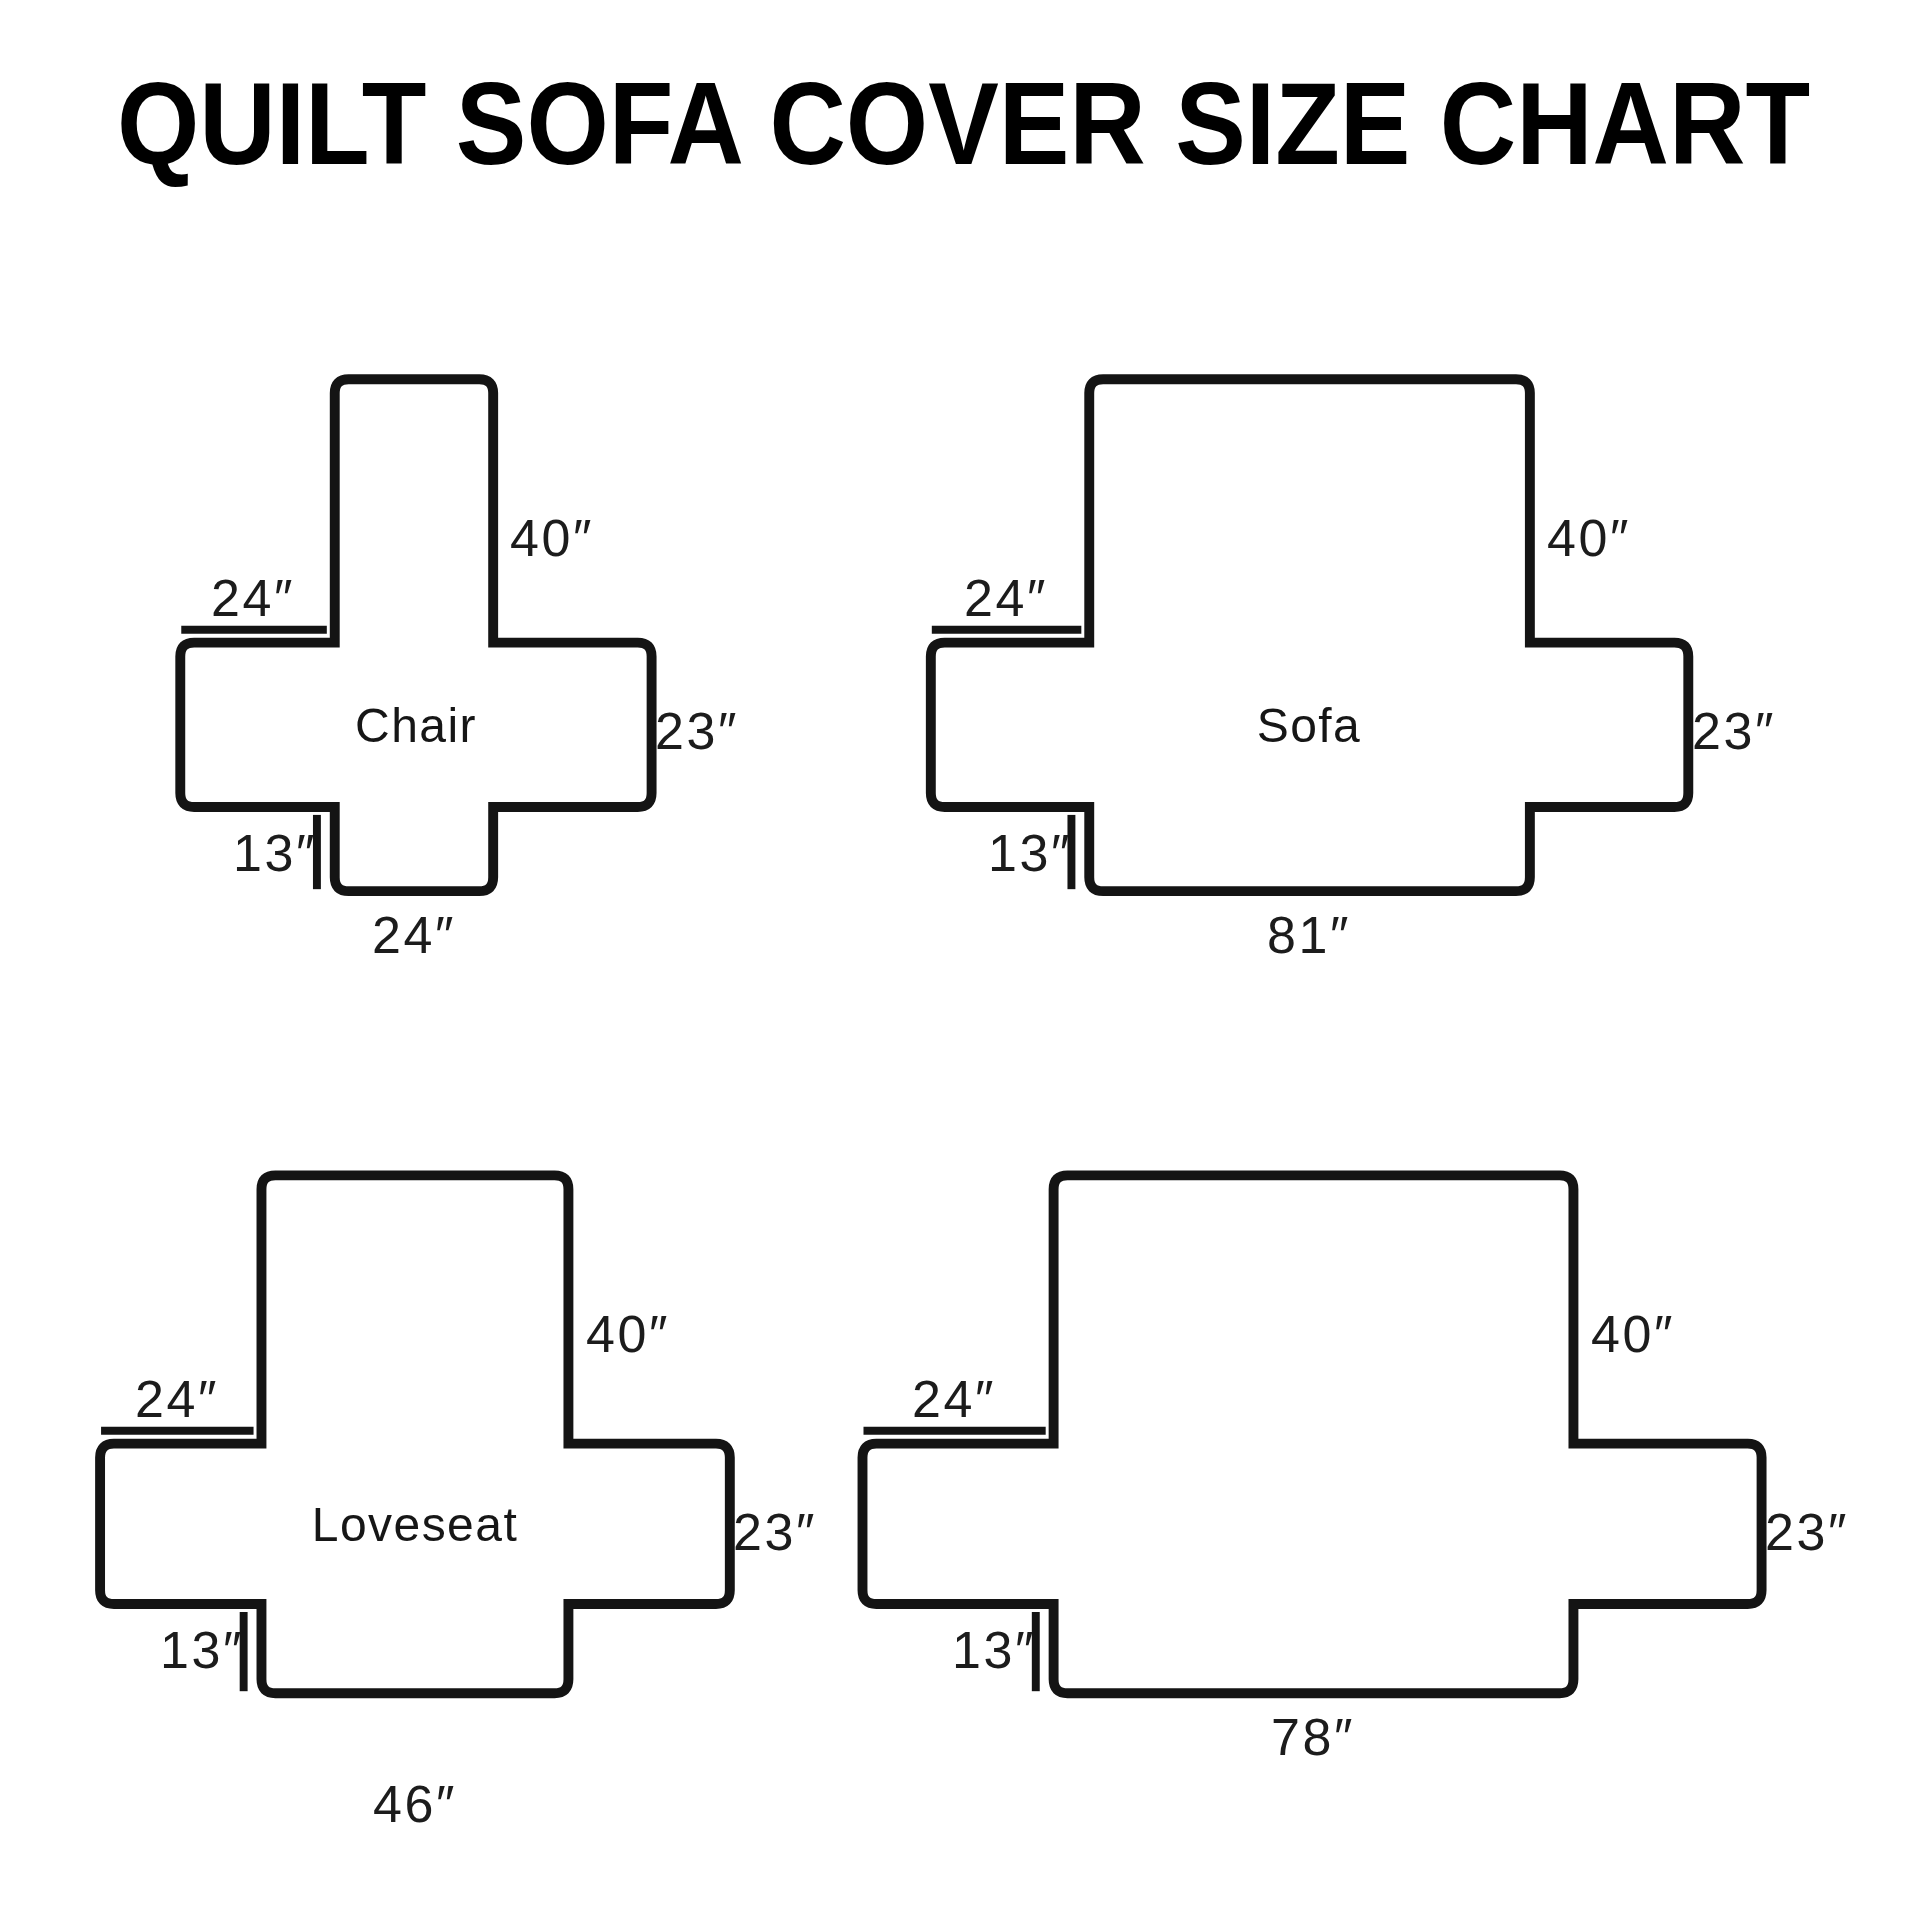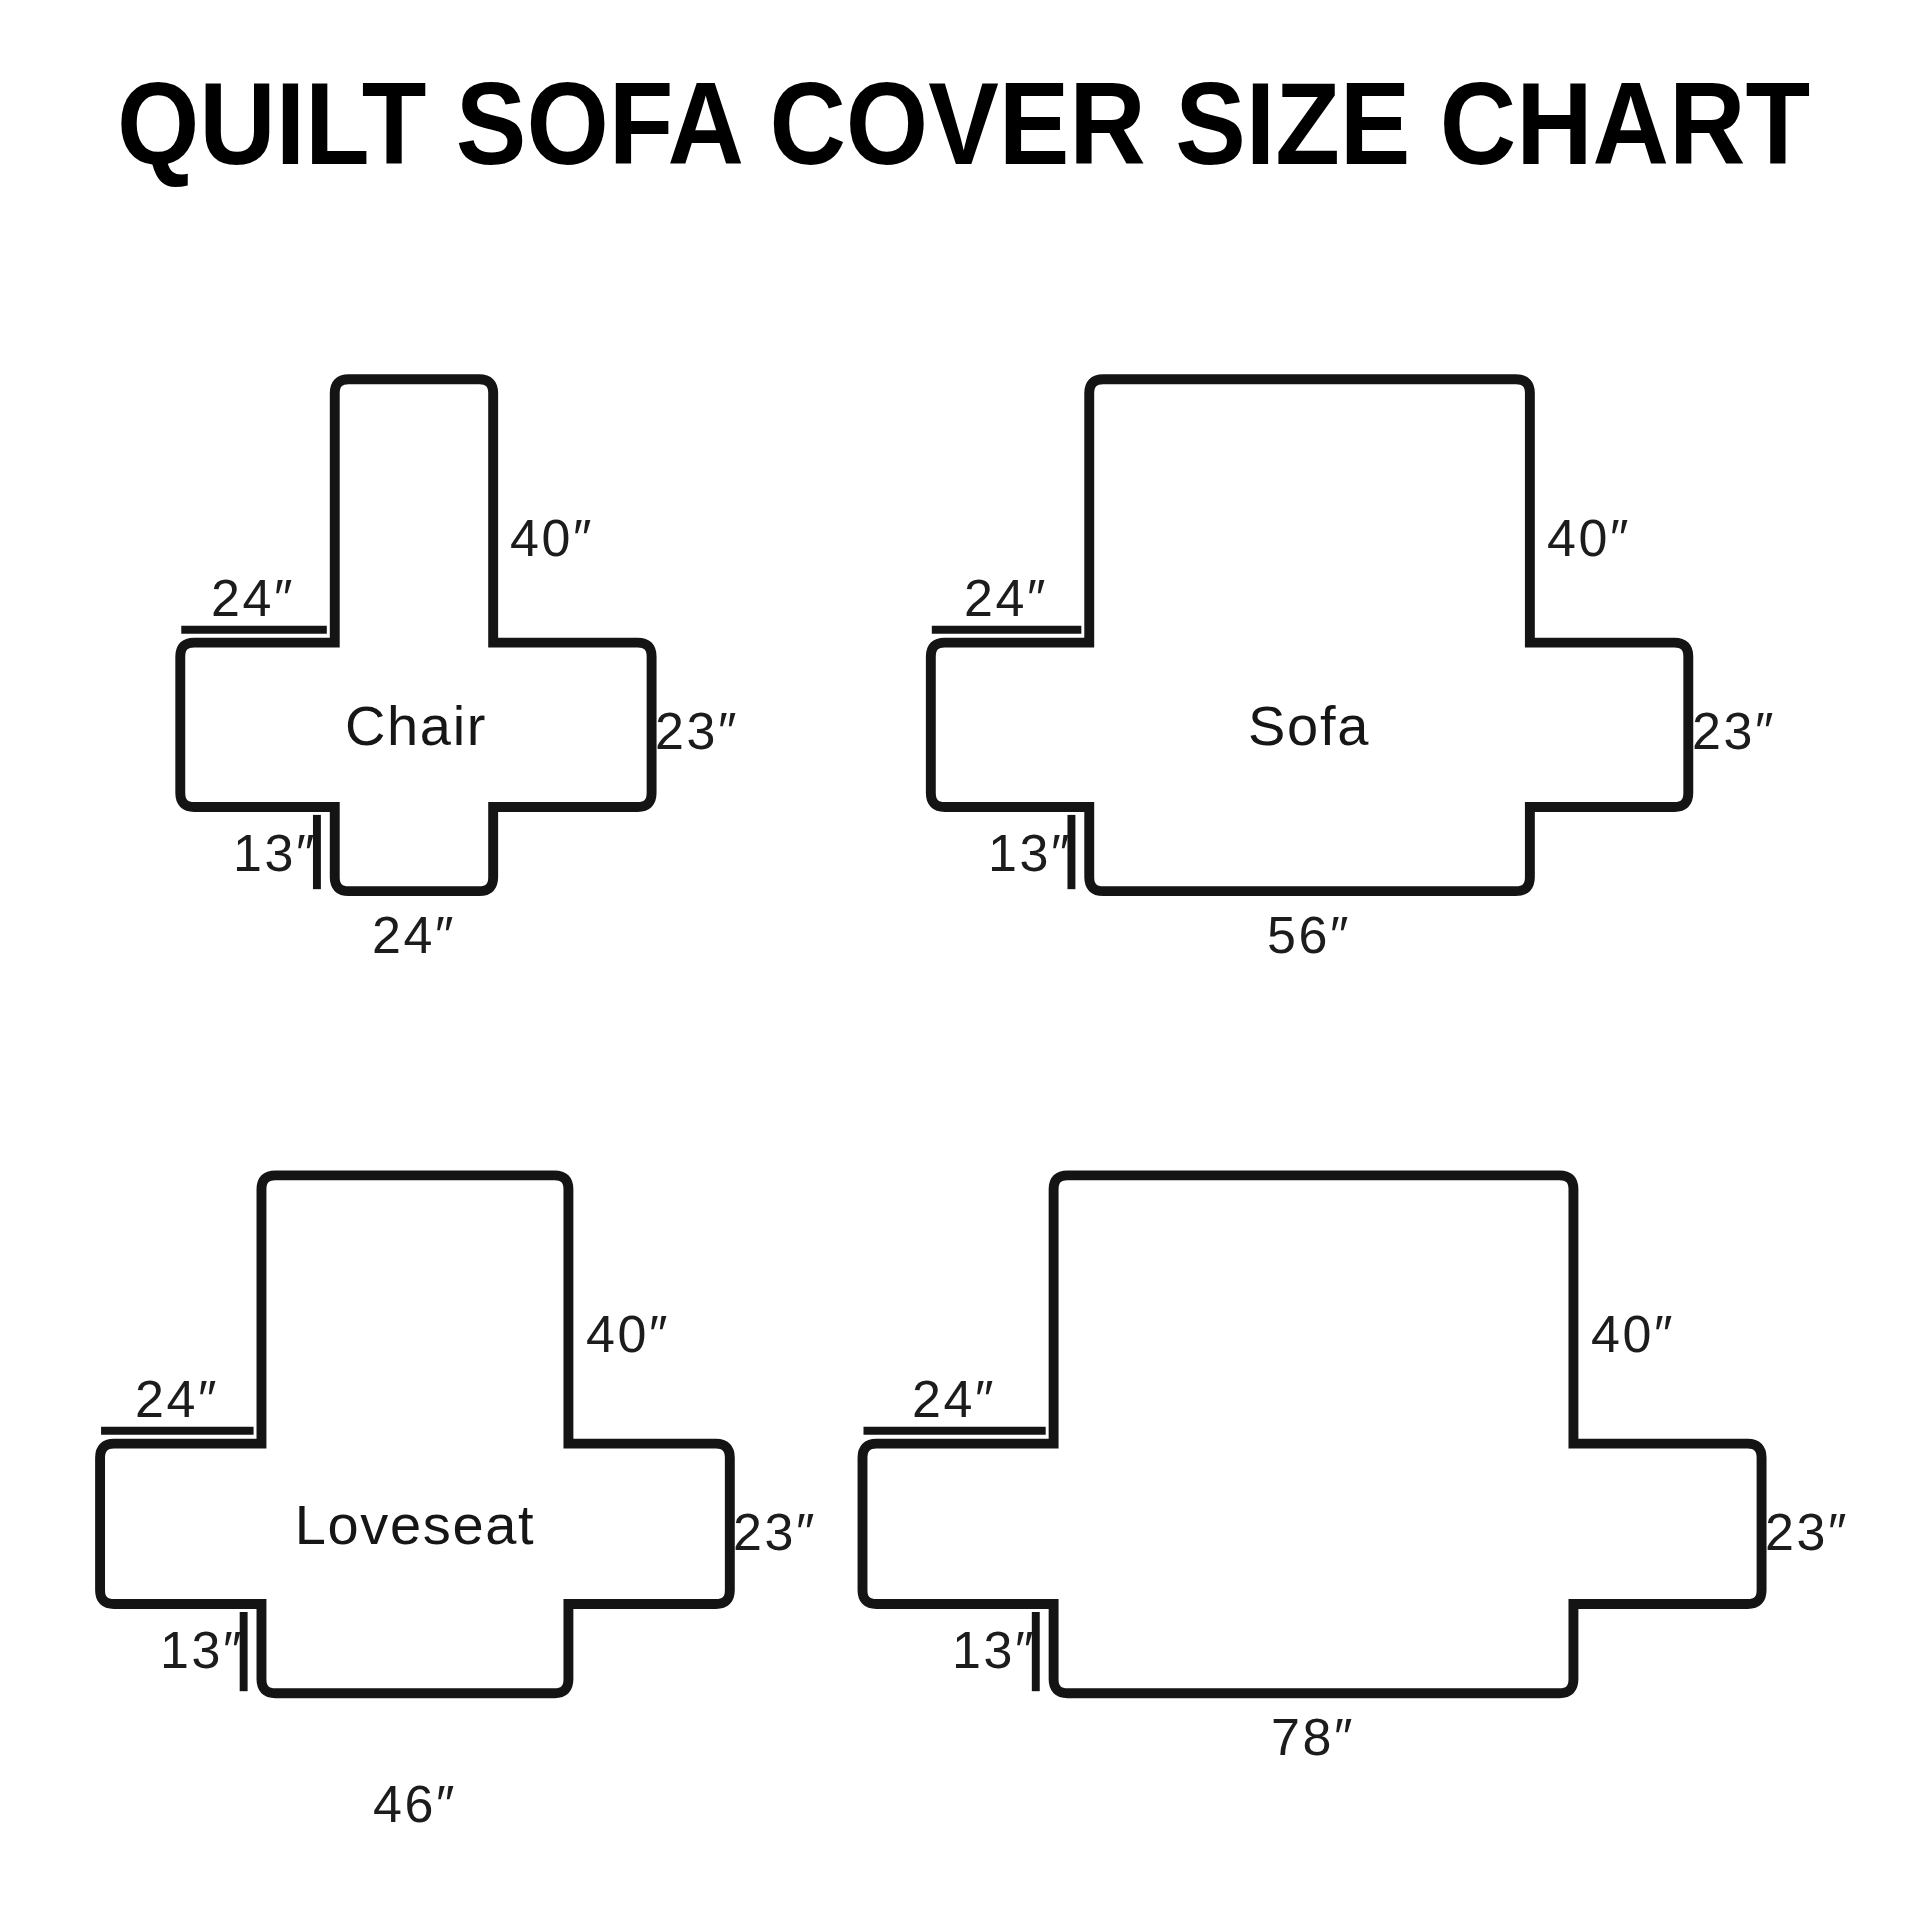--- a/index.html
+++ b/index.html
@@ -26,21 +26,21 @@
     white-space: nowrap;
     color: #1c1c1c;
     user-select: none;
   }
   .dim-label {
     font-size: 52px;
     letter-spacing: 0.05em;
     font-weight: 400;
   }
   .name-label {
-    font-size: 56px;
+    font-size: 48px;
     letter-spacing: 0.03em;
     font-weight: 400;
     color: #161616;
   }
 </style>
 </head>
 <body>
 
 <div class="stage">
 
@@ -74,21 +74,21 @@
   <div class="label dim-label" style="left: 253px; top: 598px;">24″</div>
   <div class="label dim-label" style="left: 697px; top: 731px;">23″</div>
   <div class="label dim-label" style="left: 275px; top: 853px;">13″</div>
   <div class="label dim-label" style="left: 414px; top: 935px;">24″</div>
 
   <div class="label name-label" style="left: 1309px; top: 725px;">Sofa</div>
   <div class="label dim-label" style="left: 1589px; top: 538px;">40″</div>
   <div class="label dim-label" style="left: 1006px; top: 598px;">24″</div>
   <div class="label dim-label" style="left: 1734px; top: 731px;">23″</div>
   <div class="label dim-label" style="left: 1030px; top: 853px;">13″</div>
-  <div class="label dim-label" style="left: 1309px; top: 935px;">56″</div>
+  <div class="label dim-label" style="left: 1309px; top: 935px;">81″</div>
 
   <div class="label name-label" style="left: 415px; top: 1524px;">Loveseat</div>
   <div class="label dim-label" style="left: 628px; top: 1334px;">40″</div>
   <div class="label dim-label" style="left: 177px; top: 1399px;">24″</div>
   <div class="label dim-label" style="left: 775px; top: 1532px;">23″</div>
   <div class="label dim-label" style="left: 202px; top: 1650px;">13″</div>
   <div class="label dim-label" style="left: 415px; top: 1804px;">46″</div>
 
   <div class="label dim-label" style="left: 1633px; top: 1334px;">40″</div>
   <div class="label dim-label" style="left: 954px; top: 1399px;">24″</div>

